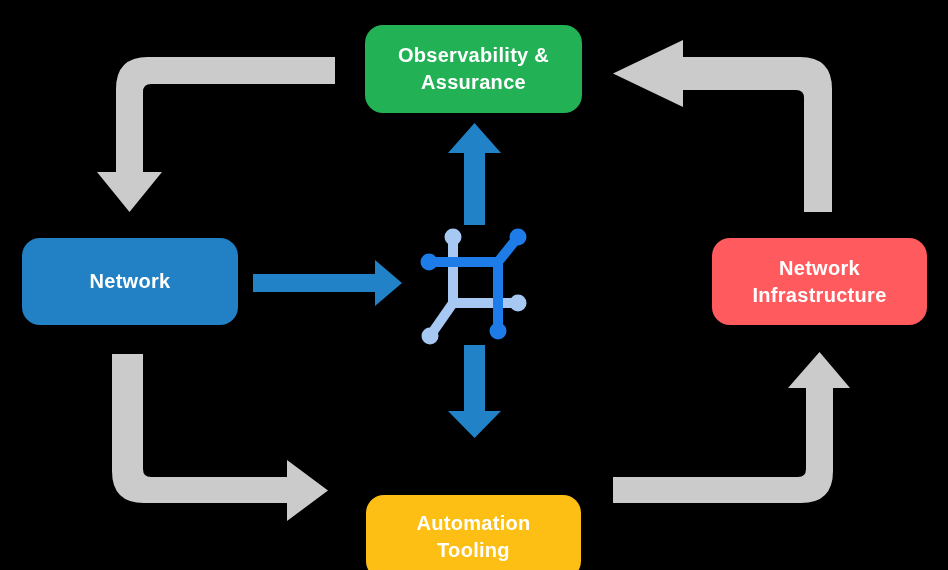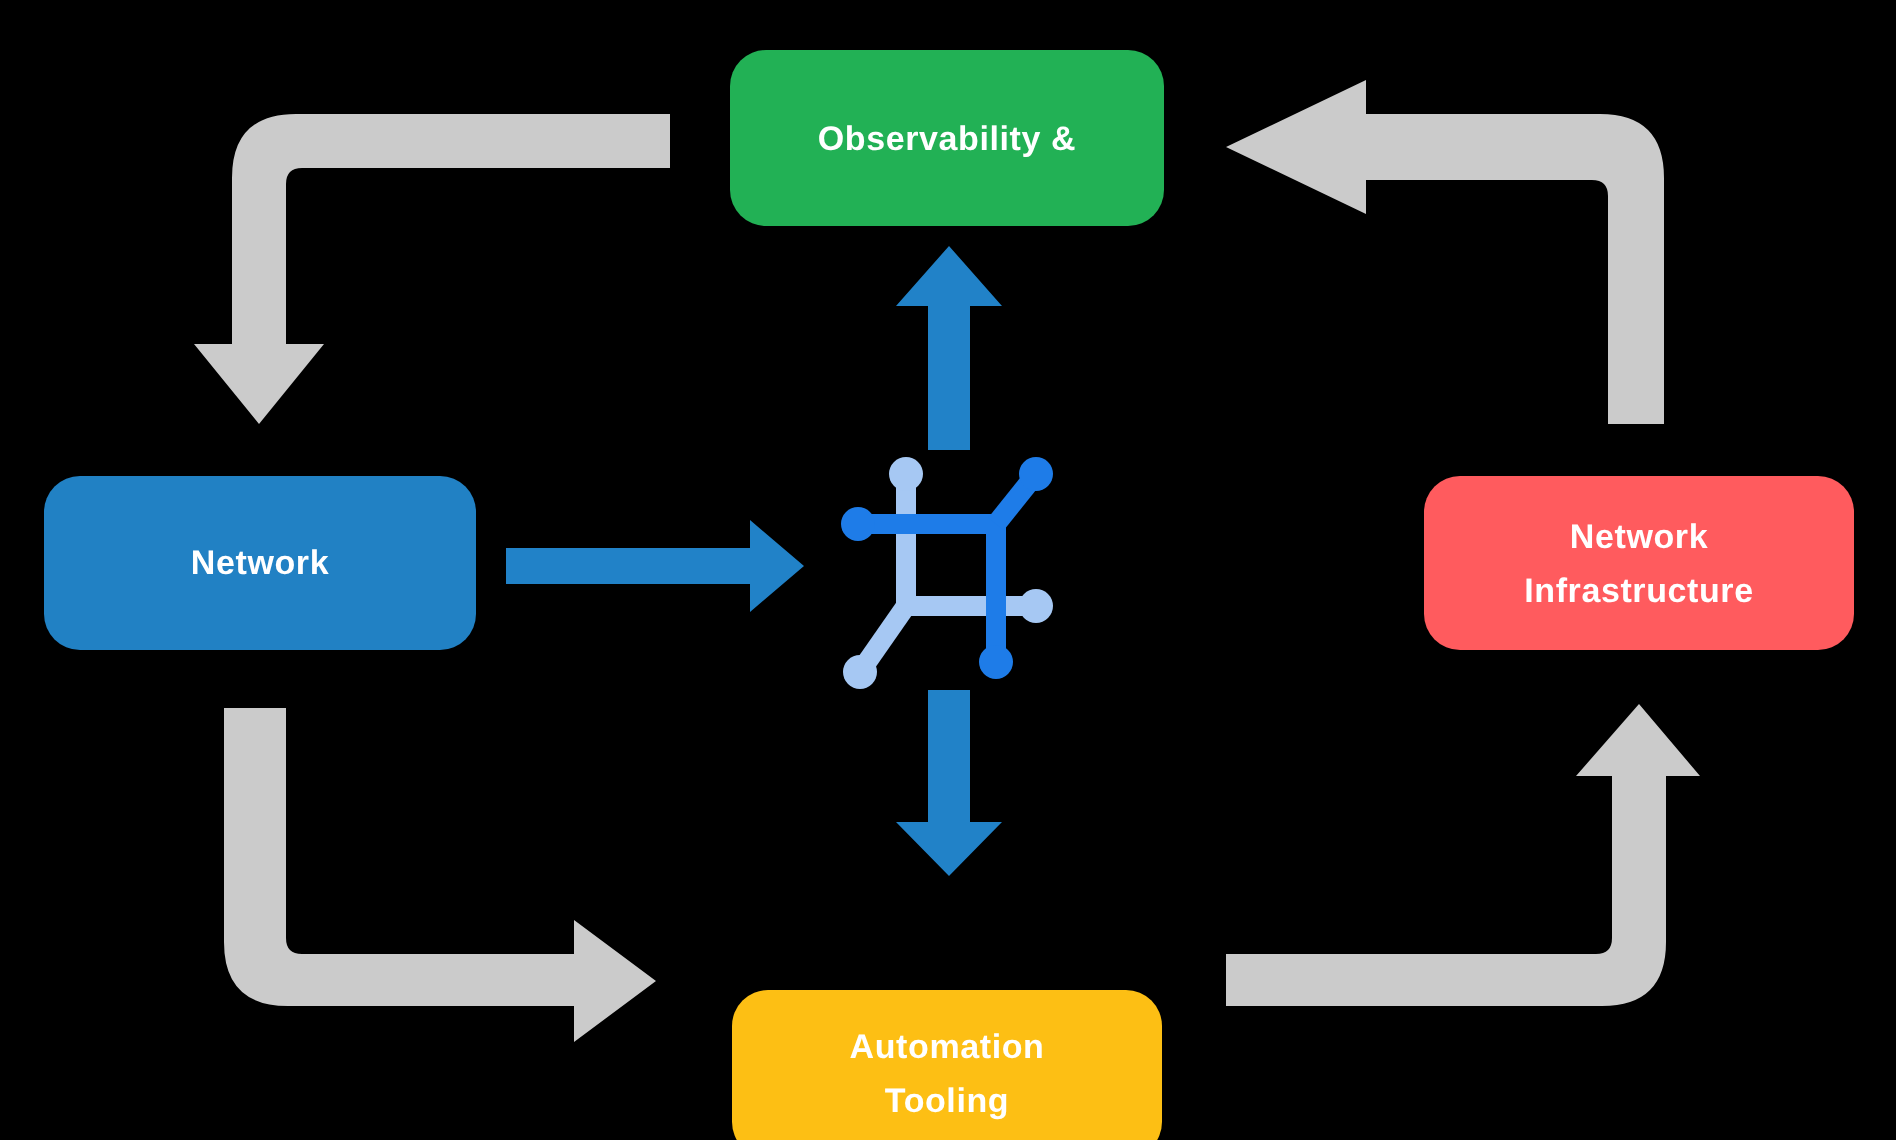--- a/index.html
+++ b/index.html
@@ -5,21 +5,21 @@
   html,body{margin:0;padding:0;background:#000;}
   .canvas{
     position:relative;width:948px;height:570px;overflow:hidden;
     background:var(--background,#000);
     font-family:"Liberation Sans",sans-serif;
   }
   .layer{position:absolute;left:0;top:0;}
   .node{
     position:absolute;border-radius:18px;
     display:flex;flex-direction:column;align-items:center;justify-content:center;
-    color:var(--text,#fff);font-size:17px;font-weight:600;letter-spacing:.3px;
+    color:var(--text,#fff);font-size:20px;font-weight:600;letter-spacing:.3px;
     line-height:27px;
   }
   #node-observability{left:365px;top:25px;width:217px;height:88px;}
   #node-operations{left:22px;top:238px;width:216px;height:87px;}
   #node-infrastructure{left:712px;top:238px;width:215px;height:87px;}
   #node-automation{left:366px;top:453px;width:215px;height:84px;margin-top:42px;}
   .icon-svg{position:absolute;left:405px;top:218px;}
   .arrow-gray{fill:var(--arrow-gray,#cbcbcb);}
   .arrow-blue{fill:var(--arrow-blue,#2182c8);}
   .icon-line-light{stroke:var(--icon-light,#a6c8f3);stroke-width:10;}
@@ -58,20 +58,21 @@
       <line class="icon-line-dark" x1="93" y1="44" x2="93" y2="113"></line>
       <line class="icon-line-dark" x1="93" y1="44" x2="113" y2="19"></line>
       <circle class="icon-dot-dark" cx="24" cy="44" r="8.5"></circle>
       <circle class="icon-dot-dark" cx="113" cy="19" r="8.5"></circle>
       <circle class="icon-dot-dark" cx="93" cy="113" r="8.5"></circle>
     </g>
   </svg>
 
   <div class="node" id="node-observability" style="background: rgb(34, 177, 85);">
     <div>Observability &amp;</div>
+    <div>Assurance</div>
   </div>
 
   <div class="node" id="node-operations" style="background: rgb(33, 129, 196);">
     <div>Network</div>
   </div>
 
   <div class="node" id="node-infrastructure" style="background: rgb(255, 91, 94);">
     <div>Network</div>
     <div>Infrastructure</div>
   </div>

